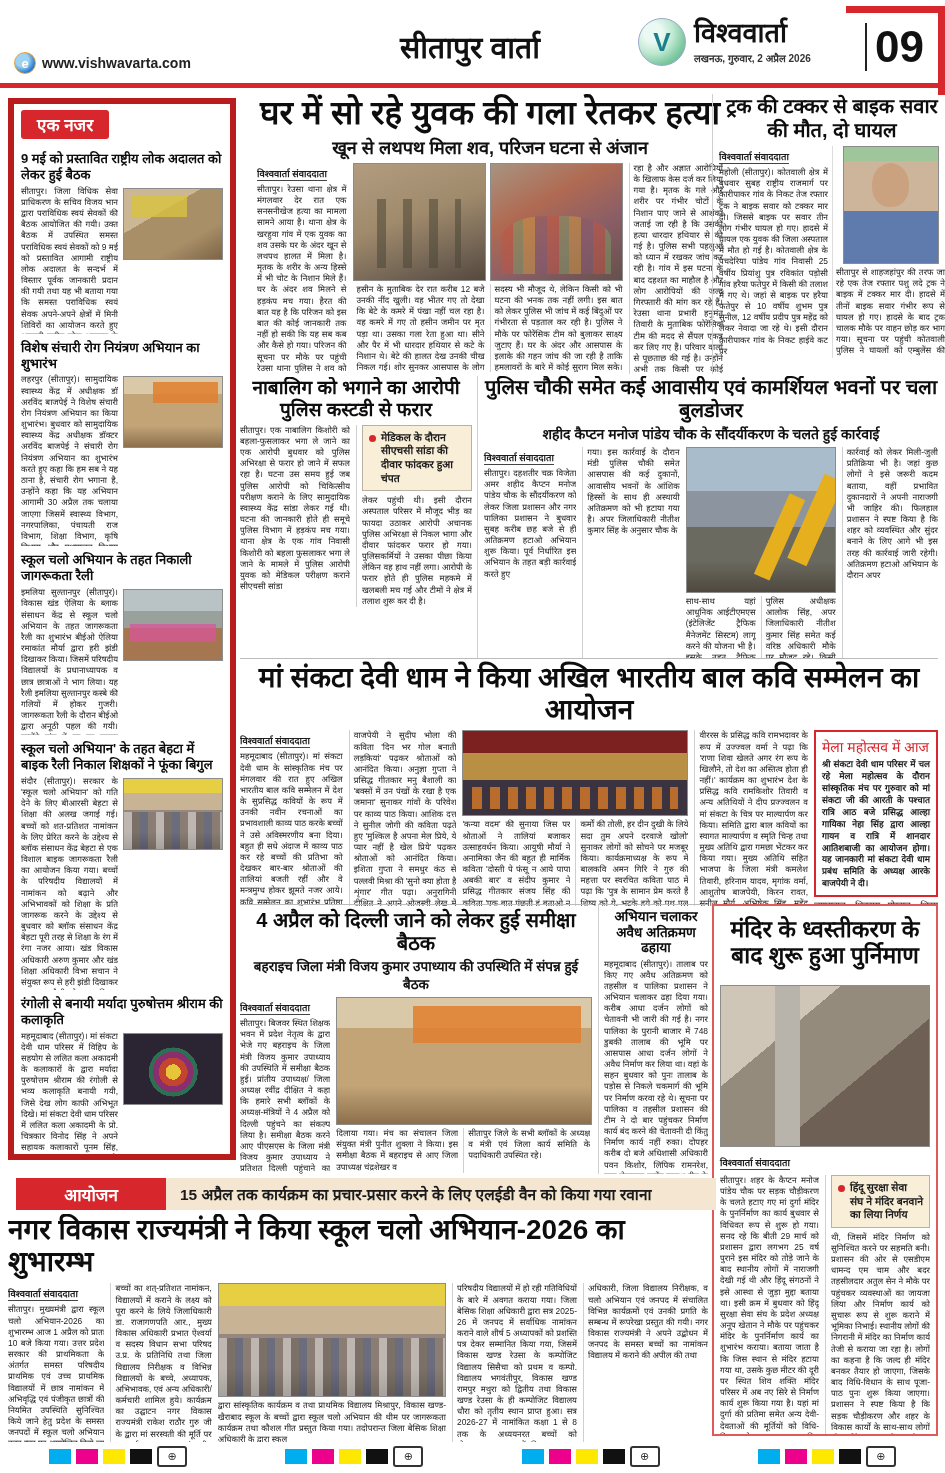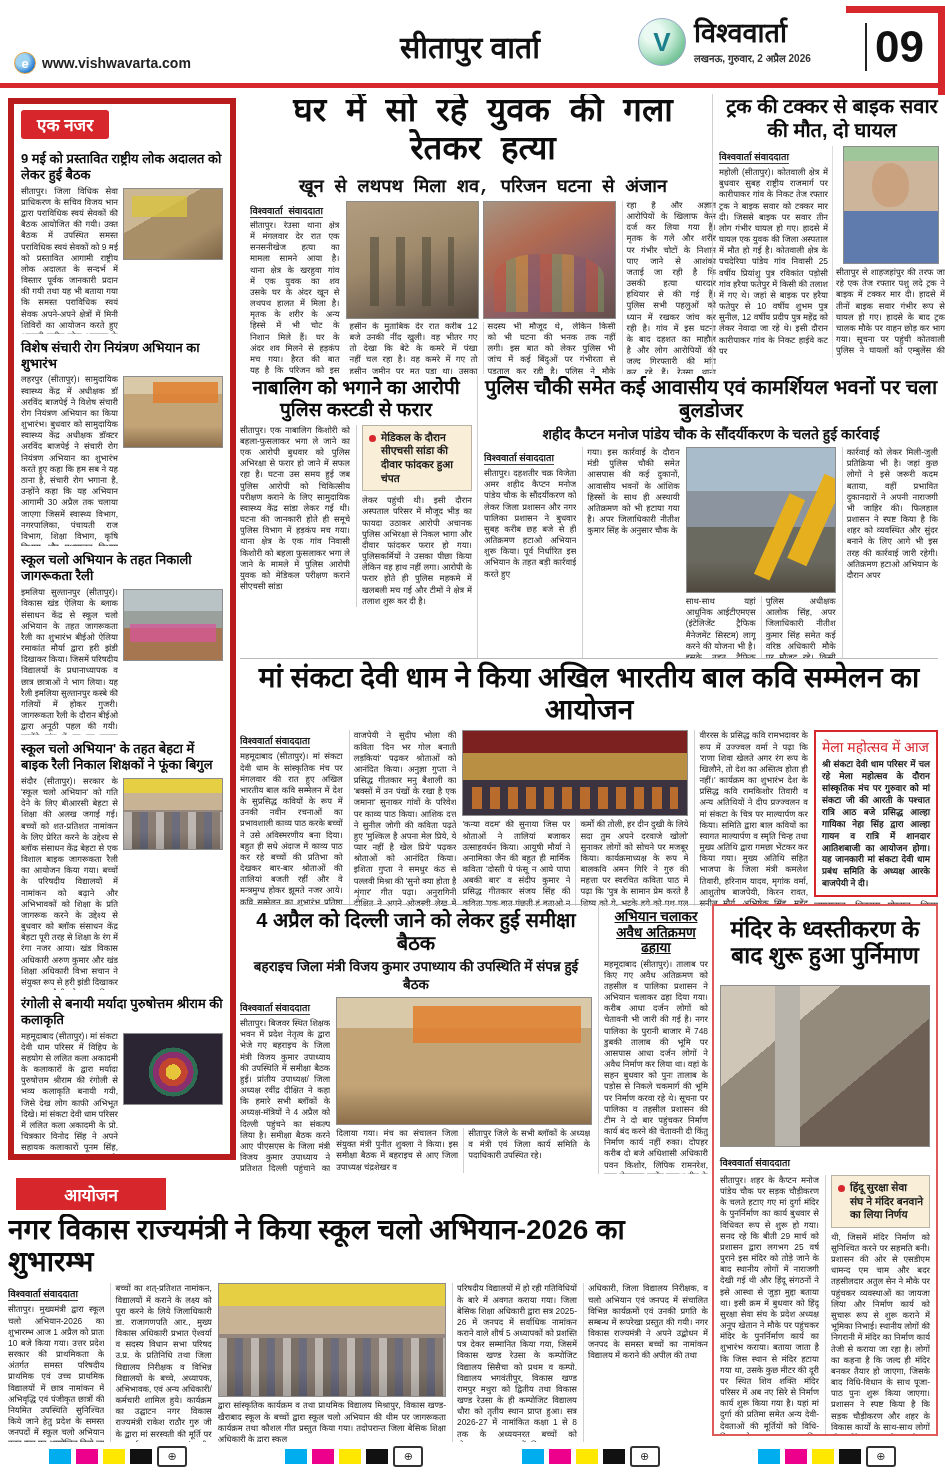--- a/index.html
+++ b/index.html
@@ -61,21 +61,21 @@
   .eknajar{background:#d7262c;color:#fff;font-weight:bold;font-size:17px;padding:3px 16px;display:inline-block;border-radius:3px;margin-bottom:6px;}
   .sb-h{font-weight:bold;font-size:13px;line-height:1.22;color:#0d0d0d;margin:6px 0 3px;}
   .sb-photo{float:right;width:100px;height:72px;margin:2px 0 3px 5px;}
   .sb-body{overflow:hidden;}
   .sb-clip1{max-height:148px;overflow:hidden;display:block;}
   .sb-clip2{max-height:172px;overflow:hidden;display:block;}
   .sb-clip3{max-height:148px;overflow:hidden;display:block;}
   .sb-clip4{max-height:214px;overflow:hidden;display:block;}
   .sb-clip5{max-height:150px;overflow:hidden;display:block;}
   
-  #lead{left:250px;top:94px;width:466px;height:280px;font-family:Liberation Mono, monospace;}
+  #lead{left:257px;top:94px;width:466px;height:280px;}
   #lead .hl{font-size:33px;}
   #lead .sub{font-size:18px;margin:3px 0 4px;text-align:center;}
   #truck{left:712px;top:94px;width:226px;height:280px;padding-left:6px;border-left:1px solid #cfcfcf;}
   #truck .hl{font-size:20px;line-height:1.2;margin-bottom:4px;}
   .truck-cols{column-count:2;column-gap:8px;column-rule:1px solid #ddd;height:212px;overflow:hidden;}
   .truck-photo{width:96px;height:118px;margin:3px auto;}
   #custody{left:240px;top:377px;width:232px;height:280px;}
   #custody .hl{font-size:19px;margin-bottom:4px;}
   .hibox{background:#f9eed7;border:1px solid #b9b2a4;padding:5px 6px 5px 18px;position:relative;font-weight:bold;font-size:10.5px;line-height:1.3;margin-bottom:4px;}
   .hibox:before{content:"";position:absolute;left:6px;top:9px;width:7px;height:7px;border-radius:50%;background:#d7262c;}
@@ -84,21 +84,21 @@
   #bulldozer .sub{font-size:14px;margin:2px 0 4px;}
   #kavi{left:240px;top:658px;width:698px;height:248px;border-top:1px solid #bbb;padding-top:3px;box-sizing:border-box;}
   #kavi .hl{font-size:28px;margin-bottom:4px;}
   .mela{border:2px solid #d7262c;padding:5px 6px;}
   .mela-t{color:#d7262c;font-weight:normal;font-size:14px;margin-bottom:3px;}
   .mela-b{font-size:8.8px;font-weight:bold;line-height:1.35;text-align:justify;}
   #meeting{left:240px;top:904px;width:352px;height:270px;border-top:1px solid #bbb;padding-top:4px;box-sizing:border-box;}
   #meeting .hl{font-size:20px;}
   #meeting .sub{font-size:13.5px;margin:2px 0 4px;}
   #encroach{left:598px;top:904px;width:110px;height:270px;border-top:1px solid #bbb;border-left:1px solid #cfcfcf;padding:4px 0 0 5px;box-sizing:border-box;}
-  #encroach .hl{font-size:13.5px;margin-bottom:3px;text-decoration:underline;}
+  #encroach .hl{font-size:13.5px;margin-bottom:3px;}
   #temple{left:712px;top:904px;width:226px;height:532px;border:2px solid #e05a5a;padding:6px;box-sizing:border-box;}
   #temple .hl{font-size:23px;margin:4px 0 16px;}
   #ayojan{left:8px;top:1178px;width:700px;height:32px;display:flex;align-items:stretch;margin-left:8px;}
   .ayo-badge{background:#d7262c;color:#fff;font-weight:bold;font-size:17px;width:150px;display:flex;align-items:center;justify-content:center;}
   .ayo-text{background:#f4e6d0;flex:1;display:flex;align-items:center;padding-left:14px;font-weight:bold;font-size:15.5px;color:#1a1a1a;}
   #school{left:8px;top:1214px;width:700px;height:228px;}
   #school .hl{font-size:28px;text-align:left;margin-bottom:5px;}
   
   #marks{position:absolute;left:0;top:1446px;width:945px;display:flex;justify-content:space-around;align-items:center;}
   .mark-group{display:flex;gap:5px;align-items:center;}
@@ -294,20 +294,21 @@
         <div class="vline" style="width:100px;padding-left:5px;">
           <div class="hibox">हिंदू सुरक्षा सेवा संघ ने मंदिर बनवाने का लिया निर्णय</div>
           <div class="bt" style="max-height:210px;overflow:hidden;">थी, जिसमें मंदिर निर्माण को सुनिश्चित करने पर सहमति बनी। प्रशासन की ओर से एसडीएम धामन्द एम चाम और बदर तहसीलदार अतुल सेन ने मौके पर पहुंचकर व्यवस्थाओं का जायजा लिया और निर्माण कार्य को सुचारू रूप से शुरू कराने में भूमिका निभाई। स्थानीय लोगों की निगरानी में मंदिर का निर्माण कार्य तेजी से कराया जा रहा है। लोगों का कहना है कि जल्द ही मंदिर बनकर तैयार हो जाएगा, जिसके बाद विधि-विधान के साथ पूजा-पाठ पुनः शुरू किया जाएगा। प्रशासन ने स्पष्ट किया है कि सड़क चौड़ीकरण और शहर के विकास कार्यों के साथ-साथ लोगों की धार्मिक भावनाओं का भी पूरा ध्यान रखा जा रहा है। फिलहाल मंदिर पुनर्निर्माण शुरू होने से स्थानीय लोगों में संतोष का माहौल देखा जा रहा है।</div>
         </div>
       </div>
     </div>
   </div>
 
   <div id="ayojan" class="art">
     <div class="ayo-badge">आयोजन</div>
+    <div class="ayo-text">15 अप्रैल तक कार्यक्रम का प्रचार-प्रसार करने के लिए एलईडी वैन को किया गया रवाना</div>
   </div>
 
   <div id="school" class="art">
     <div class="hl">नगर विकास राज्यमंत्री ने किया स्कूल चलो अभियान-2026 का शुभारम्भ</div>
     <div class="colrow">
       <div style="width:98px;">
         <span class="byline">विश्ववार्ता संवाददाता</span>
         <div class="bt" style="max-height:162px;overflow:hidden;">सीतापुर। मुख्यमंत्री द्वारा स्कूल चलो अभियान-2026 का शुभारम्भ आज 1 अप्रैल को प्रातः 10 बजे किया गया। उत्तर प्रदेश सरकार की प्राथमिकता के अंतर्गत समस्त परिषदीय प्राथमिक एवं उच्च प्राथमिक विद्यालयों में छात्र नामांकन में अभिवृद्धि एवं पंजीकृत छात्रों की नियमित उपस्थिति सुनिश्चित किये जाने हेतु प्रदेश के समस्त जनपदों में स्कूल चलो अभियान वृहद स्तर पर आयोजित किये जा रहे हैं जिसके क्रम में जनपद में भी आज स्कूल चलो अभियान का शुभारम्भ नगर विकास, शहरी समग्र विकास, नगरीय रोजगार एवं गरीबी उन्मूलन विभाग राज्य मंत्री राकेश राठौर के द्वारा किया गया। कार्यक्रम में 06 से 14 वर्ष के वय वर्ग के</div>
       </div>
       <div class="bt vline" style="width:98px;max-height:178px;overflow:hidden;padding-left:4px;">बच्चों का शत्-प्रतिशत नामांकन, विद्यालयों में कराने के लक्ष्य को पूरा करने के लिये जिलाधिकारी डा. राजागणपति आर., मुख्य विकास अधिकारी प्रभात ऐश्वर्या व सदस्य विधान सभा परिषद उ.प्र. के प्रतिनिधि तथा जिला विद्यालय निरीक्षक व विभिन्न विद्यालयों के बच्चे, अध्यापक, अभिभावक, एवं अन्य अधिकारी/कर्मचारी शामिल हुये। कार्यक्रम का उद्घाटन नगर विकास राज्यमंत्री राकेश राठौर गुरु जी के द्वारा मां सरस्वती की मूर्ति पर माल्यार्पण, पूजन एवं दीप प्रज्वलित कर किया गया। जिला बेसिक शिक्षा अधिकारी द्वारा मुख्य अतिथि का स्वागत पुष्पगुच्छ व बैज लगाकर किया गया। क.गा.ब.वि., खैराबाद के बच्चों द्वारा सरस्वती वन्दना, विद्यालय जमैयतपुर, विकास खण्ड-खैराबाद के बच्चों</div>

